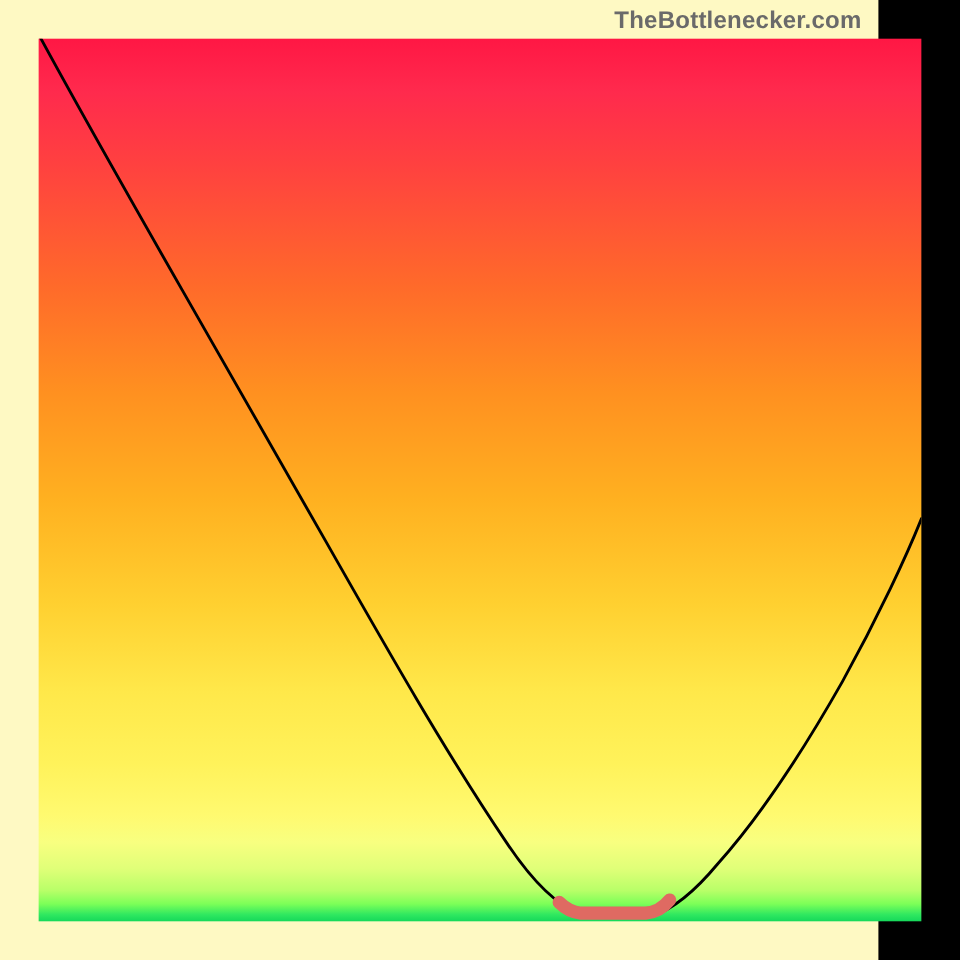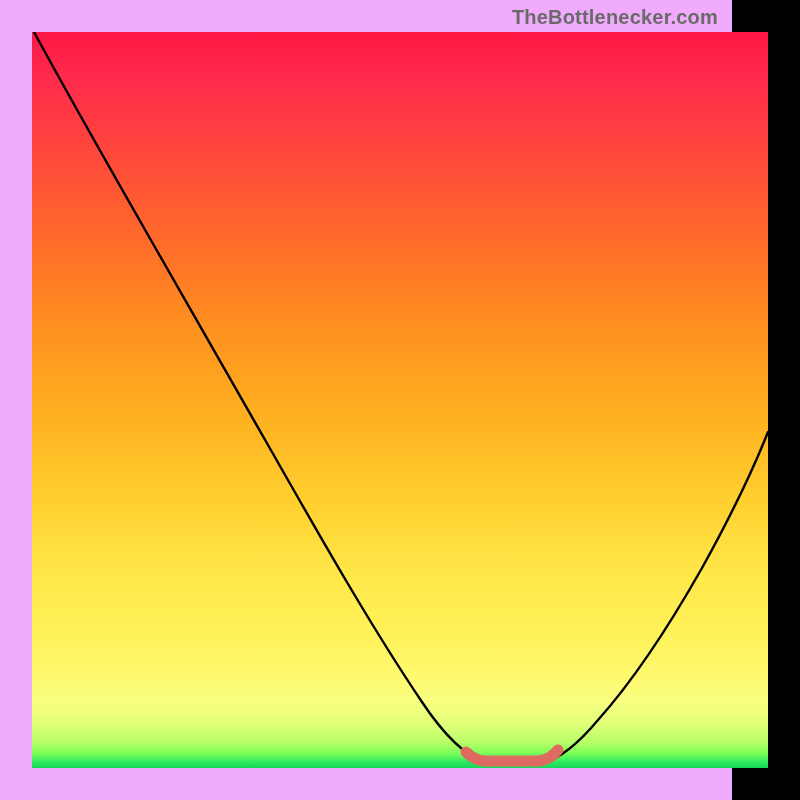--- a/index.html
+++ b/index.html
@@ -8,21 +8,21 @@
     width: 800px;
     height: 800px;
     background: #000;
     overflow: hidden;
     font-family: Arial, Helvetica, sans-serif;
   }
   .frame {
     position: relative;
     width: 732px;
     height: 800px;
-    background: #f0abfc;
+    background: #fef9c3;
   }
   .plot-area {
     position: absolute;
     left: 32px;
     top: 32px;
     width: 736px;
     height: 736px;
     overflow: hidden;
   }
   

